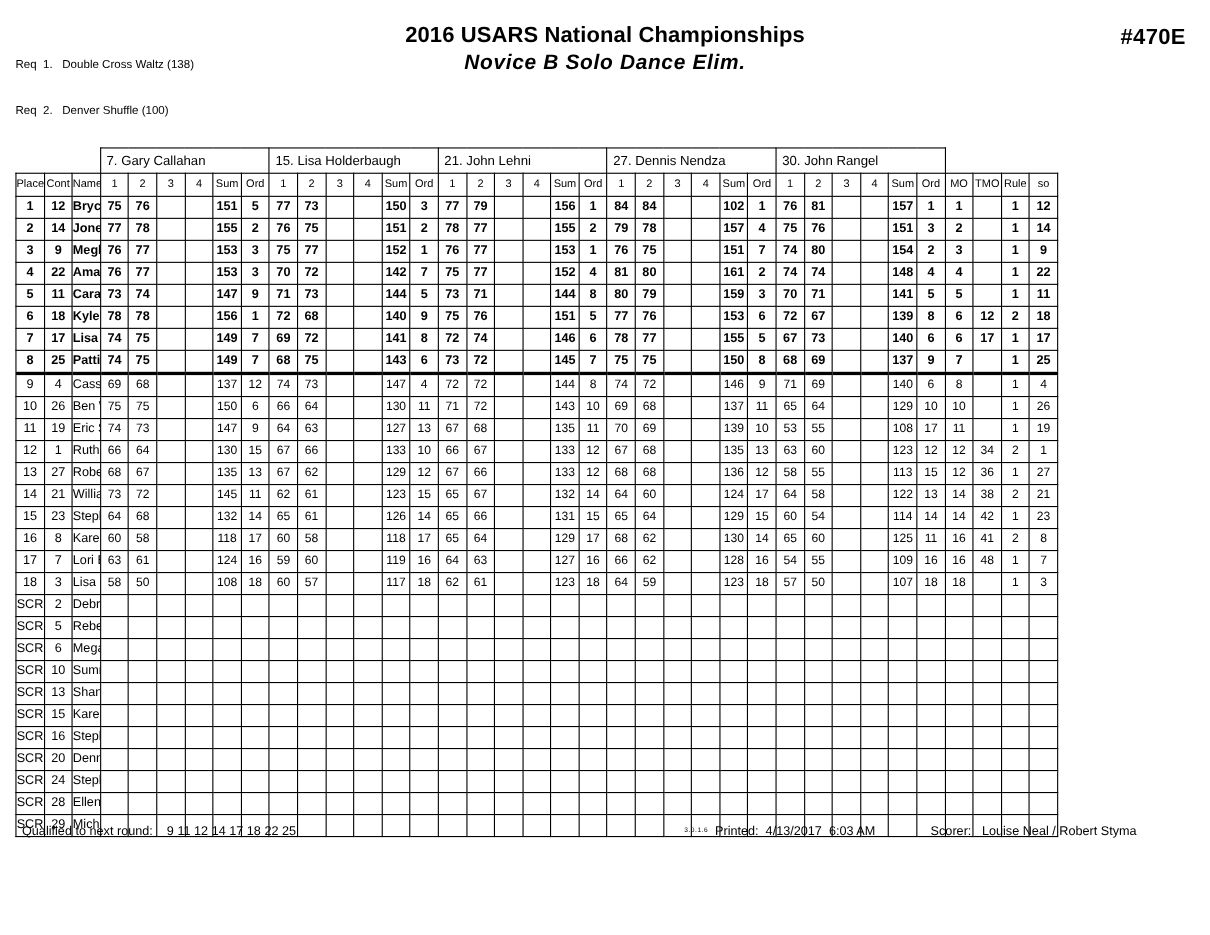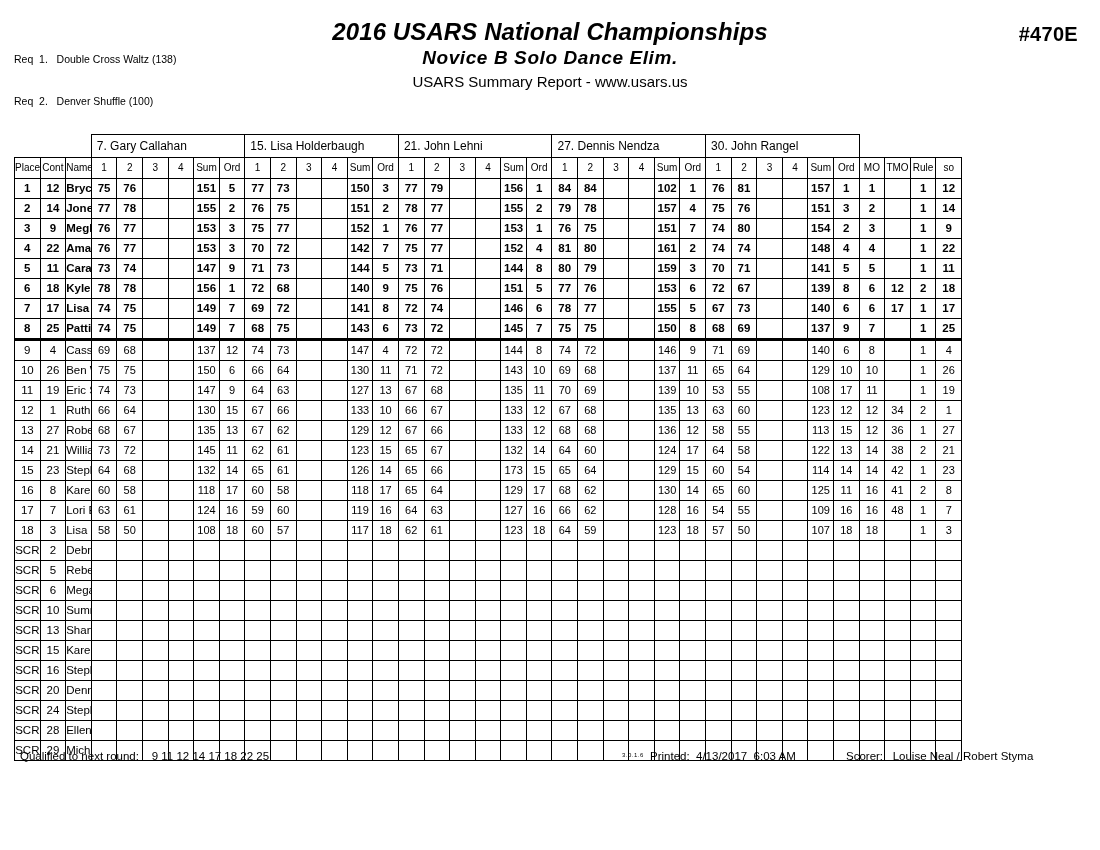--- a/index.html
+++ b/index.html
@@ -37,25 +37,24 @@
   }
 
   .title-block {
     position: absolute;
     left: 0;
     right: 0;
     top: 20px;
     text-align: center;
   }
   .title-main {
-    font-size: 24px;
+    font-size: 20px;
     font-weight: bold;
     letter-spacing: 0.1px;
     line-height: 24px;
-    font-style: italic;
   }
   .title-venue {
     font-size: 15px;
     font-weight: normal;
     line-height: 20px;
     margin-top: 1px;
   }
   .title-event {
     font-size: 19px;
     font-weight: bold;
@@ -193,21 +192,20 @@
 <div class="req-block">
   <div class="req-line">Req  1.   Double Cross Waltz (138)</div>
   <div class="req-line">Req  2.   Denver Shuffle (100)</div>
 </div>
 
 <div class="event-number">#470E</div>
 
 <div class="title-block">
   <div class="title-main">2016 USARS National Championships</div>
   <div class="title-event">Novice B Solo Dance Elim.</div>
-  <div class="title-report">USARS Summary Report - www.usars.us</div>
 </div>
 
 <div class="sheet">
   <table class="grid">
     <tbody id="tbody">
         <tr class="judge-band">
           <td class="nobox" colspan="3"></td>
           <td class="judge-name" colspan="6">7.  Gary Callahan</td>
           <td class="judge-name" colspan="6">15.  Lisa Holderbaugh</td>
           <td class="judge-name" colspan="6">21.  John Lehni</td>
@@ -813,21 +811,21 @@
           <td class="sc-col">65</td>
           <td class="sc-col">61</td>
           <td class="sc-col"></td>
           <td class="sc-col"></td>
           <td class="sum-col">126</td>
           <td class="ord-col">14</td>
           <td class="sc-col">65</td>
           <td class="sc-col">66</td>
           <td class="sc-col"></td>
           <td class="sc-col"></td>
-          <td class="sum-col">173</td>
+          <td class="sum-col">131</td>
           <td class="ord-col">15</td>
           <td class="sc-col">65</td>
           <td class="sc-col">64</td>
           <td class="sc-col"></td>
           <td class="sc-col"></td>
           <td class="sum-col">129</td>
           <td class="ord-col">15</td>
           <td class="sc-col">60</td>
           <td class="sc-col">54</td>
           <td class="sc-col"></td>

